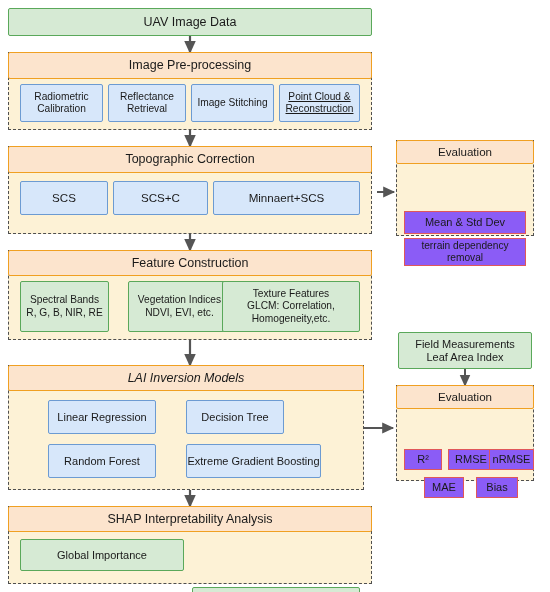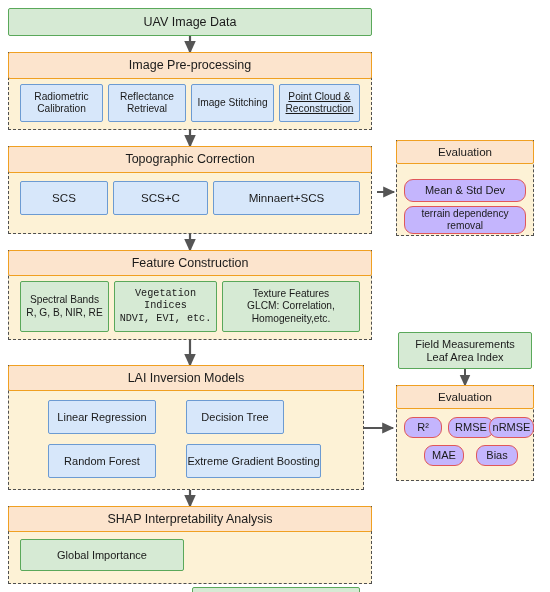--- a/index.html
+++ b/index.html
@@ -41,23 +41,24 @@
     background: #fce4cd;
     border: 1.6px solid #f0a022;
     border-radius: 2px;
   }
   .blue {
     background: #d7e7fa;
     border: 1.4px solid #6c9bd2;
     border-radius: 2px;
   }
   .pink {
-    background: #c4b5fd;
+    background: #8b5cf6;
     border: 1.8px solid #e0575a;
-    border-radius: 9px;
+    border-radius: 0;
+    margin-top: 32px;
   }
   
   .group {
     position: absolute;
     box-sizing: border-box;
     background: #fdf2d6;
     border: 1.8px dashed #4f4f4f;
     border-top: none;
   }
   .group-right {
@@ -130,31 +131,31 @@
   <div class="group-right" style="left:396px; top:140px; width:138px; height:96px;"></div>
   <div class="node orange-head t12" style="left:396px; top:140px; width:138px; height:24px;">Evaluation</div>
   <div class="node pink t11" style="left:404px; top:179px; width:122px; height:23px;">Mean &amp; Std Dev</div>
   <div class="node pink t10" style="left:404px; top:206px; width:122px; height:28px;">terrain dependency
 removal</div>
 
   <div class="group" style="left:8px; top:250px; width:364px; height:90px;"></div>
   <div class="node orange-head t13" style="left:8px; top:250px; width:364px; height:26px;">Feature Construction</div>
   <div class="node green t10" style="left:20px; top:281px; width:89px; height:51px;">Spectral Bands
 R, G, B, NIR, RE</div>
-  <div class="node green t10" style="left:114px; top:281px; width:103px; height:51px;font-family:Liberation Mono, monospace;">Vegetation Indices
+  <div class="node green t10" style="left:128px; top:281px; width:103px; height:51px;">Vegetation Indices
 NDVI, EVI, etc.</div>
   <div class="node green t10" style="left:222px; top:281px; width:138px; height:51px;">Texture Features
 GLCM: Correlation,
 Homogeneity,etc.</div>
 
   <div class="node green t11" style="left:398px; top:332px; width:134px; height:37px;">Field Measurements
 Leaf Area Index</div>
 
   <div class="group" style="left:8px; top:365px; width:356px; height:125px;"></div>
-  <div class="node orange-head t13" style="left:8px; top:365px; width:356px; height:26px;">LAI Inversion Models</div>
+  <div class="node orange-head t13" style="left:8px; top:365px; width:356px; height:26px;font-style:italic;">LAI Inversion Models</div>
   <div class="node blue t11" style="left:48px; top:400px; width:108px; height:34px;">Linear Regression</div>
   <div class="node blue t11" style="left:186px; top:400px; width:98px; height:34px;">Decision Tree</div>
   <div class="node blue t11" style="left:48px; top:444px; width:108px; height:34px;">Random Forest</div>
   <div class="node blue t11" style="left:186px; top:444px; width:135px; height:34px;">Extreme Gradient Boosting</div>
 
   <div class="group-right" style="left:396px; top:385px; width:138px; height:96px;"></div>
   <div class="node orange-head t12" style="left:396px; top:385px; width:138px; height:24px;">Evaluation</div>
   <div class="node pink t11" style="left:404px; top:417px; width:38px; height:21px;">R²</div>
   <div class="node pink t11" style="left:448px; top:417px; width:46px; height:21px;">RMSE</div>
   <div class="node pink t11" style="left:489px; top:417px; width:45px; height:21px;">nRMSE</div>

